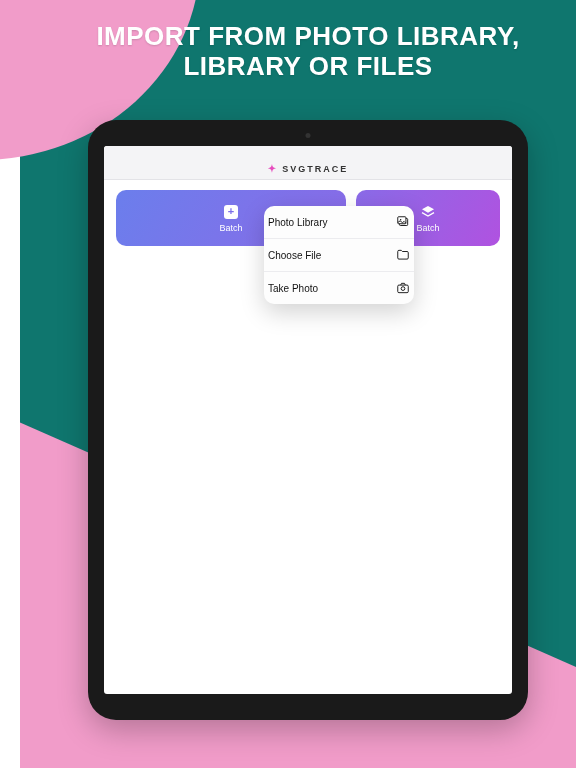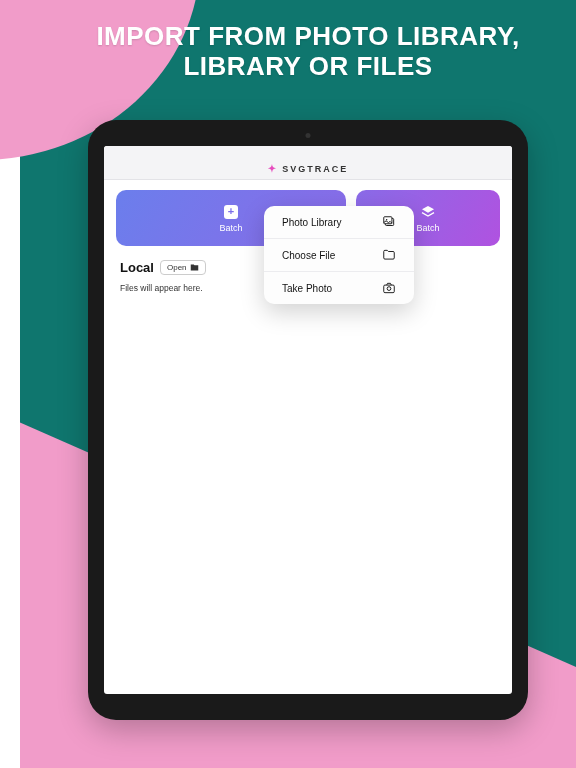--- a/index.html
+++ b/index.html
@@ -152,21 +152,21 @@
   top: 60px; left: 160px;
   width: 150px;
   background: #fdfdfd;
   border-radius: 10px;
   box-shadow: 0 8px 24px rgba(0,0,0,0.18);
   overflow: hidden;
   z-index: 10;
 }
 .popover-item {
   display: flex; align-items: center; justify-content: space-between;
-  padding: 9px 18px;
+  padding: 9px 4px;
   font-size: 10px;
   color: #111;
   border-bottom: 1px solid #ececef;
 }
 .popover-item:last-child { border-bottom: none; }
 .popover-item .icon {
   width: 14px; height: 14px;
   display: flex; align-items: center; justify-content: center;
 }
 svg { display: block; }
@@ -203,34 +203,20 @@
           <div class="card-icon">
             <svg width="16" height="16" viewBox="0 0 24 24" fill="none" stroke="#fff" stroke-width="2">
               <polygon points="12 3 3 8 12 13 21 8 12 3" fill="#fff" stroke="none"></polygon>
               <polyline points="3 13 12 18 21 13"></polyline>
             </svg>
           </div>
           <span>Batch</span>
         </div>
       </div>
 
-      <div class="local">
-        <div class="local-head">
-          <span class="local-title">Local</span>
-          <span class="open-chip">
-            <span>Open</span>
-            <span>
-              <svg width="9" height="9" viewBox="0 0 24 24" fill="#333">
-                  <path d="M10 4H2v16h20V6H12l-2-2z"></path>
-                </svg>
-            </span>
-          </span>
-        </div>
-        <div class="local-empty">Files will appear here.</div>
-      </div>
 
       <div class="popover">
         <div class="popover-item">
           <span>Photo Library</span>
           <span class="icon">
             <svg width="14" height="14" viewBox="0 0 24 24" fill="none" stroke="#111" stroke-width="1.6">
               <rect x="6" y="6" width="14" height="12" rx="1.5"></rect>
               <rect x="3" y="3" width="14" height="12" rx="1.5" fill="#fff"></rect>
               <circle cx="8" cy="8" r="1.2" fill="#111" stroke="none"></circle>
               <path d="M3 13l4-3 4 3 3-2 3 3"></path>

